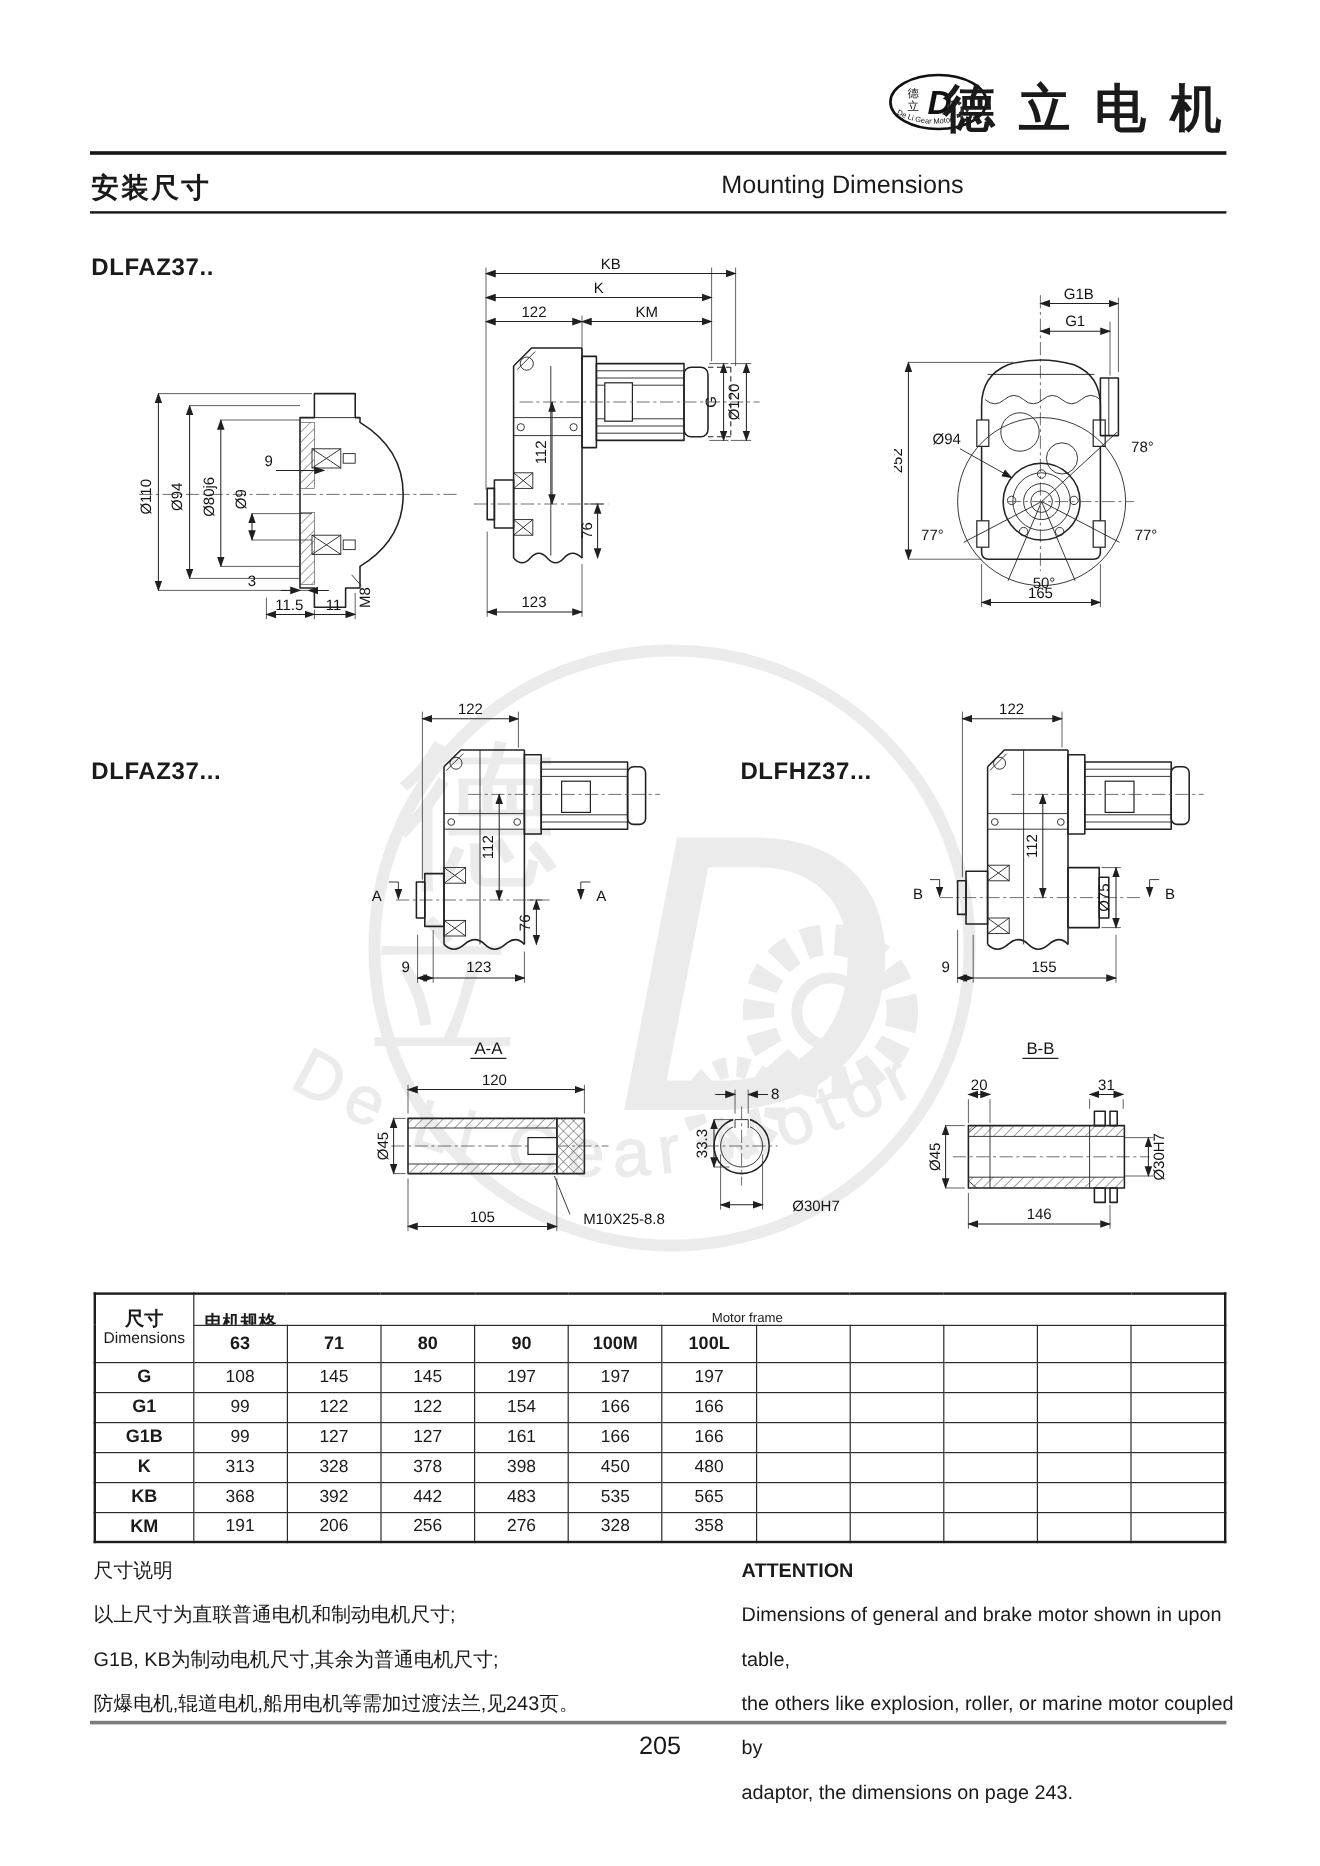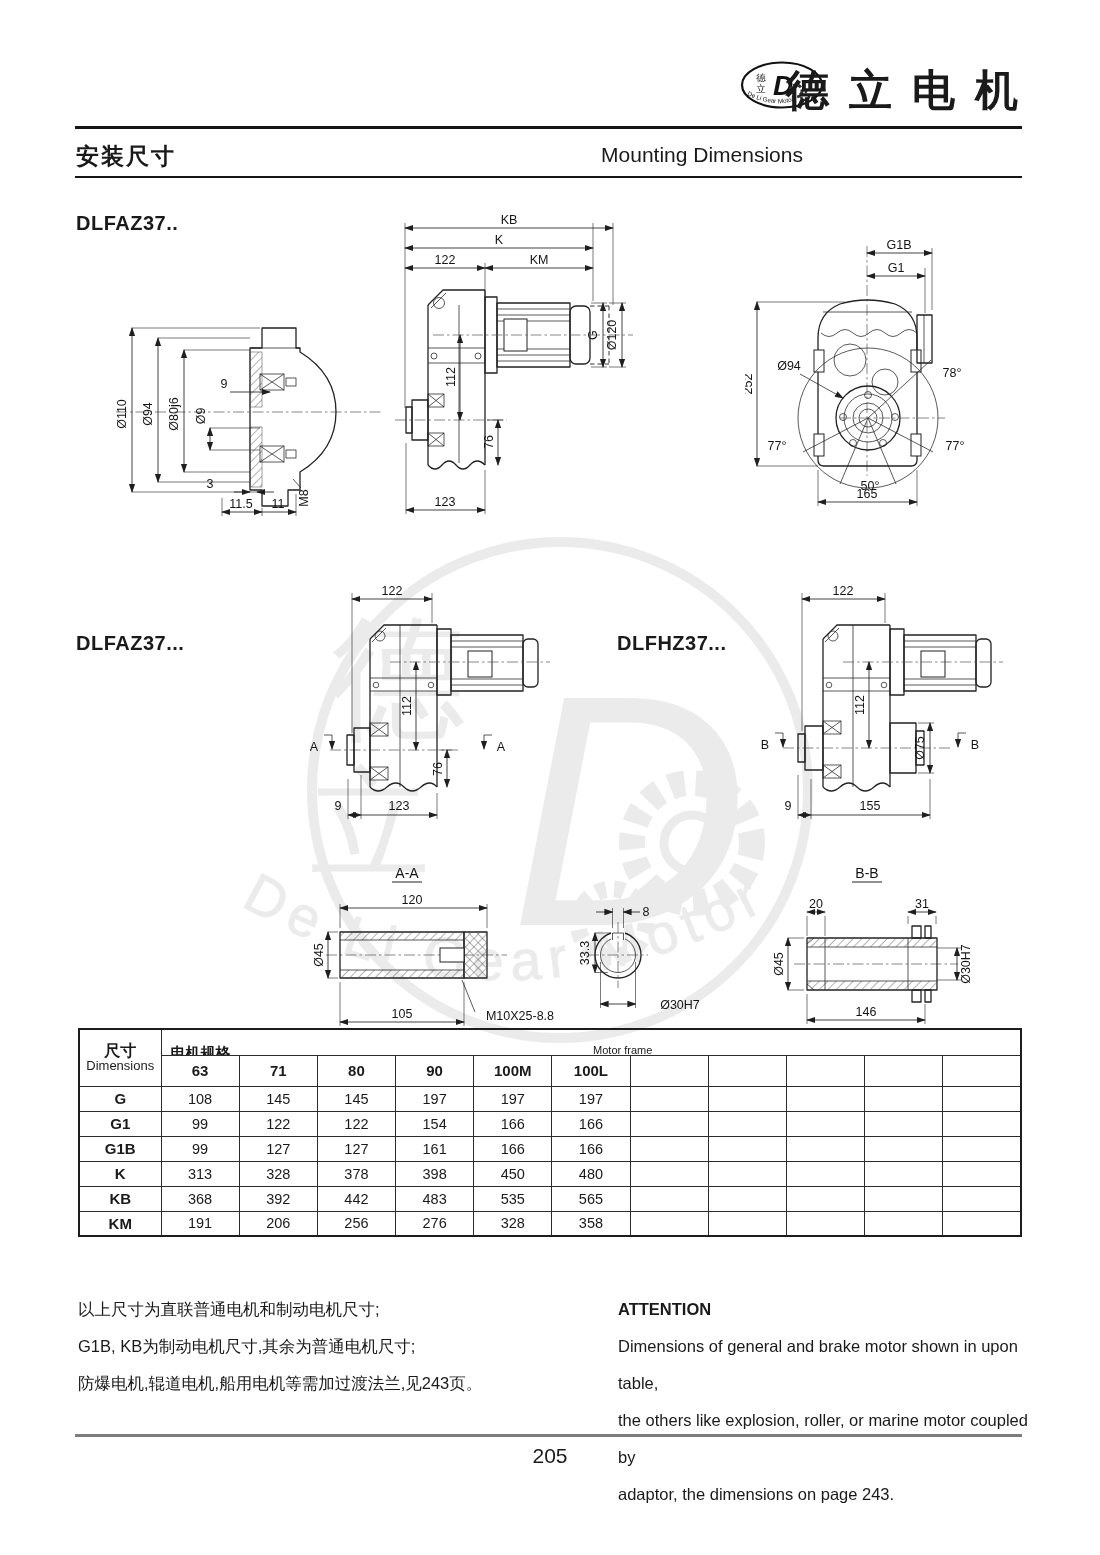--- a/index.html
+++ b/index.html
@@ -18,21 +18,21 @@
   .out{fill:none;stroke:#222;stroke-width:1.3;stroke-linejoin:round;}
   .thin{fill:none;stroke:#222;stroke-width:0.75;}
   .dl{stroke:#222;stroke-width:0.85;fill:none;}
   .ext{stroke:#333;stroke-width:0.65;fill:none;}
   .cl{stroke:#555;stroke-width:0.7;fill:none;stroke-dasharray:11 3 2.5 3;}
   .dsh{stroke:#222;stroke-width:0.9;fill:none;stroke-dasharray:4.5 3;}
   .wfill{fill:#fff;stroke:#222;stroke-width:1;}
   .wm{position:absolute;left:180px;top:525px;opacity:0.13;}
   .wm *{stroke:#6f6f6f;}
   .wm text{stroke:none;fill:#6f6f6f;}
-  table.dims{position:absolute;left:78px;top:1028px;width:944px;border-collapse:collapse;table-layout:fixed;
+  table.dims{position:absolute;left:78px;top:1077px;width:944px;border-collapse:collapse;table-layout:fixed;
              font-size:14.5px;}
   table.dims td{border:1px solid #2b2b2b;text-align:center;padding:0;overflow:hidden;}
   table.dims{border:2px solid #1d1d1d;}
   tr.h1{height:26px;} tr.h2{height:31px;} tr.dr{height:25px;}
   td.dimhead{font-size:15px;line-height:1.1;}
   td.dimhead .cn{font-size:16px;font-weight:bold;}
   td.dimhead .en{font-size:13px;}
   .spec{position:relative;text-align:left;height:100%;}
   .spec .cnspec{position:absolute;left:9px;top:2px;font-weight:bold;font-size:15px;}
   .spec .mf{position:absolute;left:64px;right:0;top:2px;text-align:center;font-size:11px;}
@@ -613,20 +613,21 @@
       <td></td>
       <td></td>
       <td></td>
       <td></td>
       <td></td>
     </tr>
   </tbody>
     </table>
 
   <div class="notes" style="left:78px;width:510px">
+    <div class="nt">尺寸说明</div>
     <div>以上尺寸为直联普通电机和制动电机尺寸;</div>
     <div>G1B, KB为制动电机尺寸,其余为普通电机尺寸;</div>
     <div>防爆电机,辊道电机,船用电机等需加过渡法兰,见243页。</div>
   </div>
   <div class="notes notes-en" style="left:618px;width:430px">
     <div class="nt">ATTENTION</div>
     <div>Dimensions of general and brake motor shown in upon table,</div>
     <div>the others like explosion, roller, or marine motor coupled by</div>
     <div>adaptor, the dimensions on page 243.</div>
   </div>

